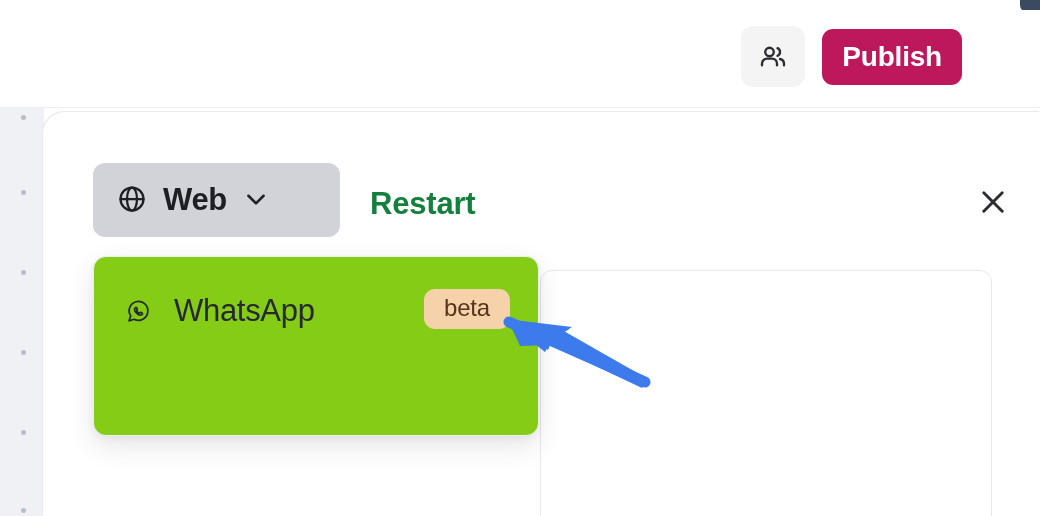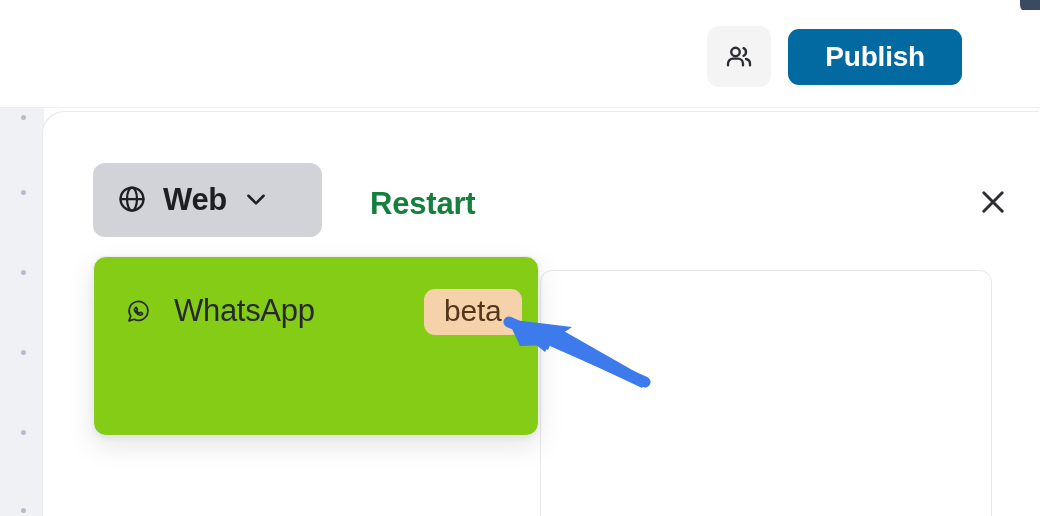--- a/index.html
+++ b/index.html
@@ -25,22 +25,22 @@
     width: 64px; height: 61px;
     background: #f4f4f5;
     border-radius: 12px;
     border: none;
     display: flex; align-items: center; justify-content: center;
     cursor: pointer;
   }
   .icon-btn svg { display: block; }
   .publish-btn {
     height: 56px;
-    padding: 0 37px;
-    background: #0369a1;
+    padding: 0 20px;
+    background: #be185d;
     color: #ffffff;
     border: none;
     border-radius: 11px;
     font-size: 28px;
     font-weight: 700;
     letter-spacing: -0.2px;
     cursor: pointer;
     display: flex; align-items: center; justify-content: center;
     font-family: "Liberation Sans", sans-serif;
   }
@@ -78,21 +78,21 @@
     position: absolute; left: 43px; top: 112px;
     width: 997px; height: 404px;
     background: #ffffff;
     border-top-left-radius: 22px;
     box-shadow: -1px -1px 0 0 #e9eaee;
   }
 
   
   .web-pill {
     position: absolute; left: 50px; top: 51px;
-    width: 229px; height: 74px;
+    width: 247px; height: 74px;
     background: #d2d3d8;
     border: none;
     border-radius: 12px;
     display: flex; align-items: center;
     gap: 16px;
     padding: 0 24px;
     cursor: pointer;
   }
   .web-pill .label {
     font-size: 31px;
@@ -148,21 +148,21 @@
   .dd-item .dd-label {
     font-size: 31px;
     color: #26282c;
     letter-spacing: -0.3px;
   }
   .dd-icon { width: 28px; display: flex; align-items: center; justify-content: center; }
   .beta-badge {
     position: absolute; left: 330px; top: 14px;
     background: #f6d2ab;
     color: #52351b;
-    font-size: 30px;
+    font-size: 24px;
     padding: 5px 20px 7px;
     border-radius: 11px;
     letter-spacing: -0.2px;
   }
 
   
   .arrow-layer {
     position: absolute; left: 0; top: 0;
     width: 1040px; height: 516px;
     pointer-events: none;

